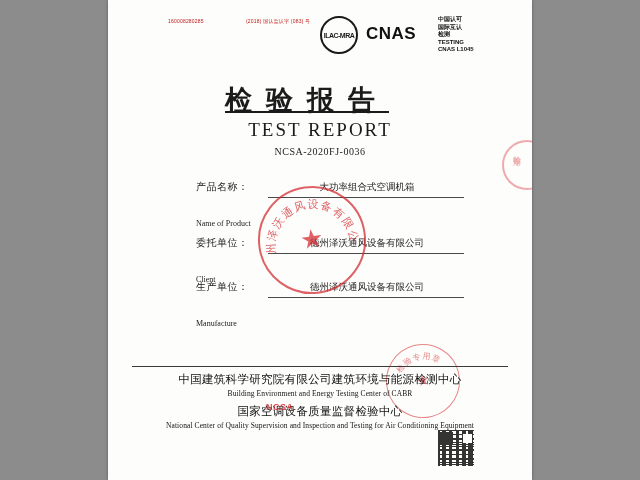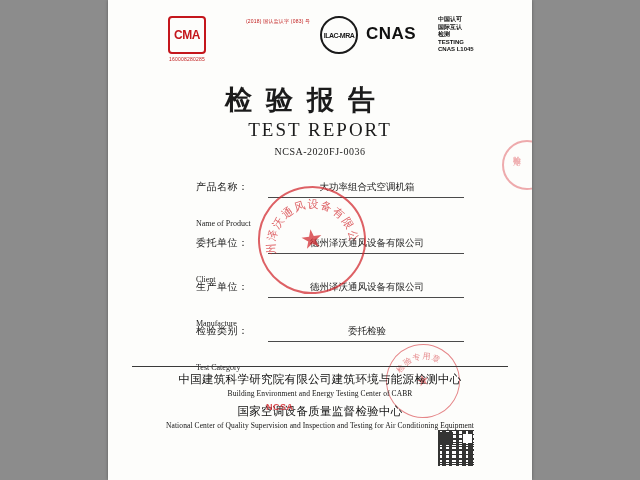--- a/index.html
+++ b/index.html
@@ -91,20 +91,21 @@
     position: absolute;
     left: 0; top: 82px;
     width: 384px;
     text-align: center;
     font-size: 27px;
     letter-spacing: 14px;
     text-indent: 14px;
     color: #1b1b1b;
     font-family: "DejaVu Sans", sans-serif;
     font-weight: bold;
+    text-decoration: underline;
   }
   .title-en {
     position: absolute;
     left: 0; top: 119px;
     width: 424px;
     text-align: center;
     font-size: 19px;
     letter-spacing: 2px;
     color: #1b1b1b;
   }
@@ -304,23 +305,20 @@
 </style>
 </head>
 <body>
 
 <div id="page">
   <div id="sheet">
 
     <div class="cert-strip">
 
       <div class="cert" style="left:60px; top:6px;">
-        <span class="mark">
-          <span class="ring square">CMA</span>
-        </span>
         <span class="cap">160008280285</span>
       </div>
 
       <div class="cert" style="left:138px; top:6px;">
         <span class="cap">(2018) 国认监认字 (083) 号</span>
       </div>
 
       <div class="cert" style="left:212px; top:6px;">
         <span class="mark">
           <span class="ring black" style="font-size:7px;">ILAC-MRA</span>
@@ -358,26 +356,20 @@
       <span class="rule"></span>
     </div>
 
     <div class="field" style="top:280px;">
       <span class="lbl-cn">生产单位：</span>
       <span class="lbl-en">Manufacture</span>
       <span class="val">德州泽沃通风设备有限公司</span>
       <span class="rule"></span>
     </div>
 
-    <div class="field" style="top:324px;">
-      <span class="lbl-cn">检验类别：</span>
-      <span class="lbl-en">Test Category</span>
-      <span class="val">委托检验</span>
-      <span class="rule"></span>
-    </div>
 
     <div class="stamp stamp-main">
       <svg class="stamp-arc" viewBox="0 0 104 104">
         <defs>
           <path id="arcTop" d="M 14,58 A 38,38 0 1 1 90,58"></path>
         </defs>
         <text>
           <textPath href="#arcTop" startOffset="50%" text-anchor="middle">德州泽沃通风设备有限公司</textPath>
         </text>
       </svg>

